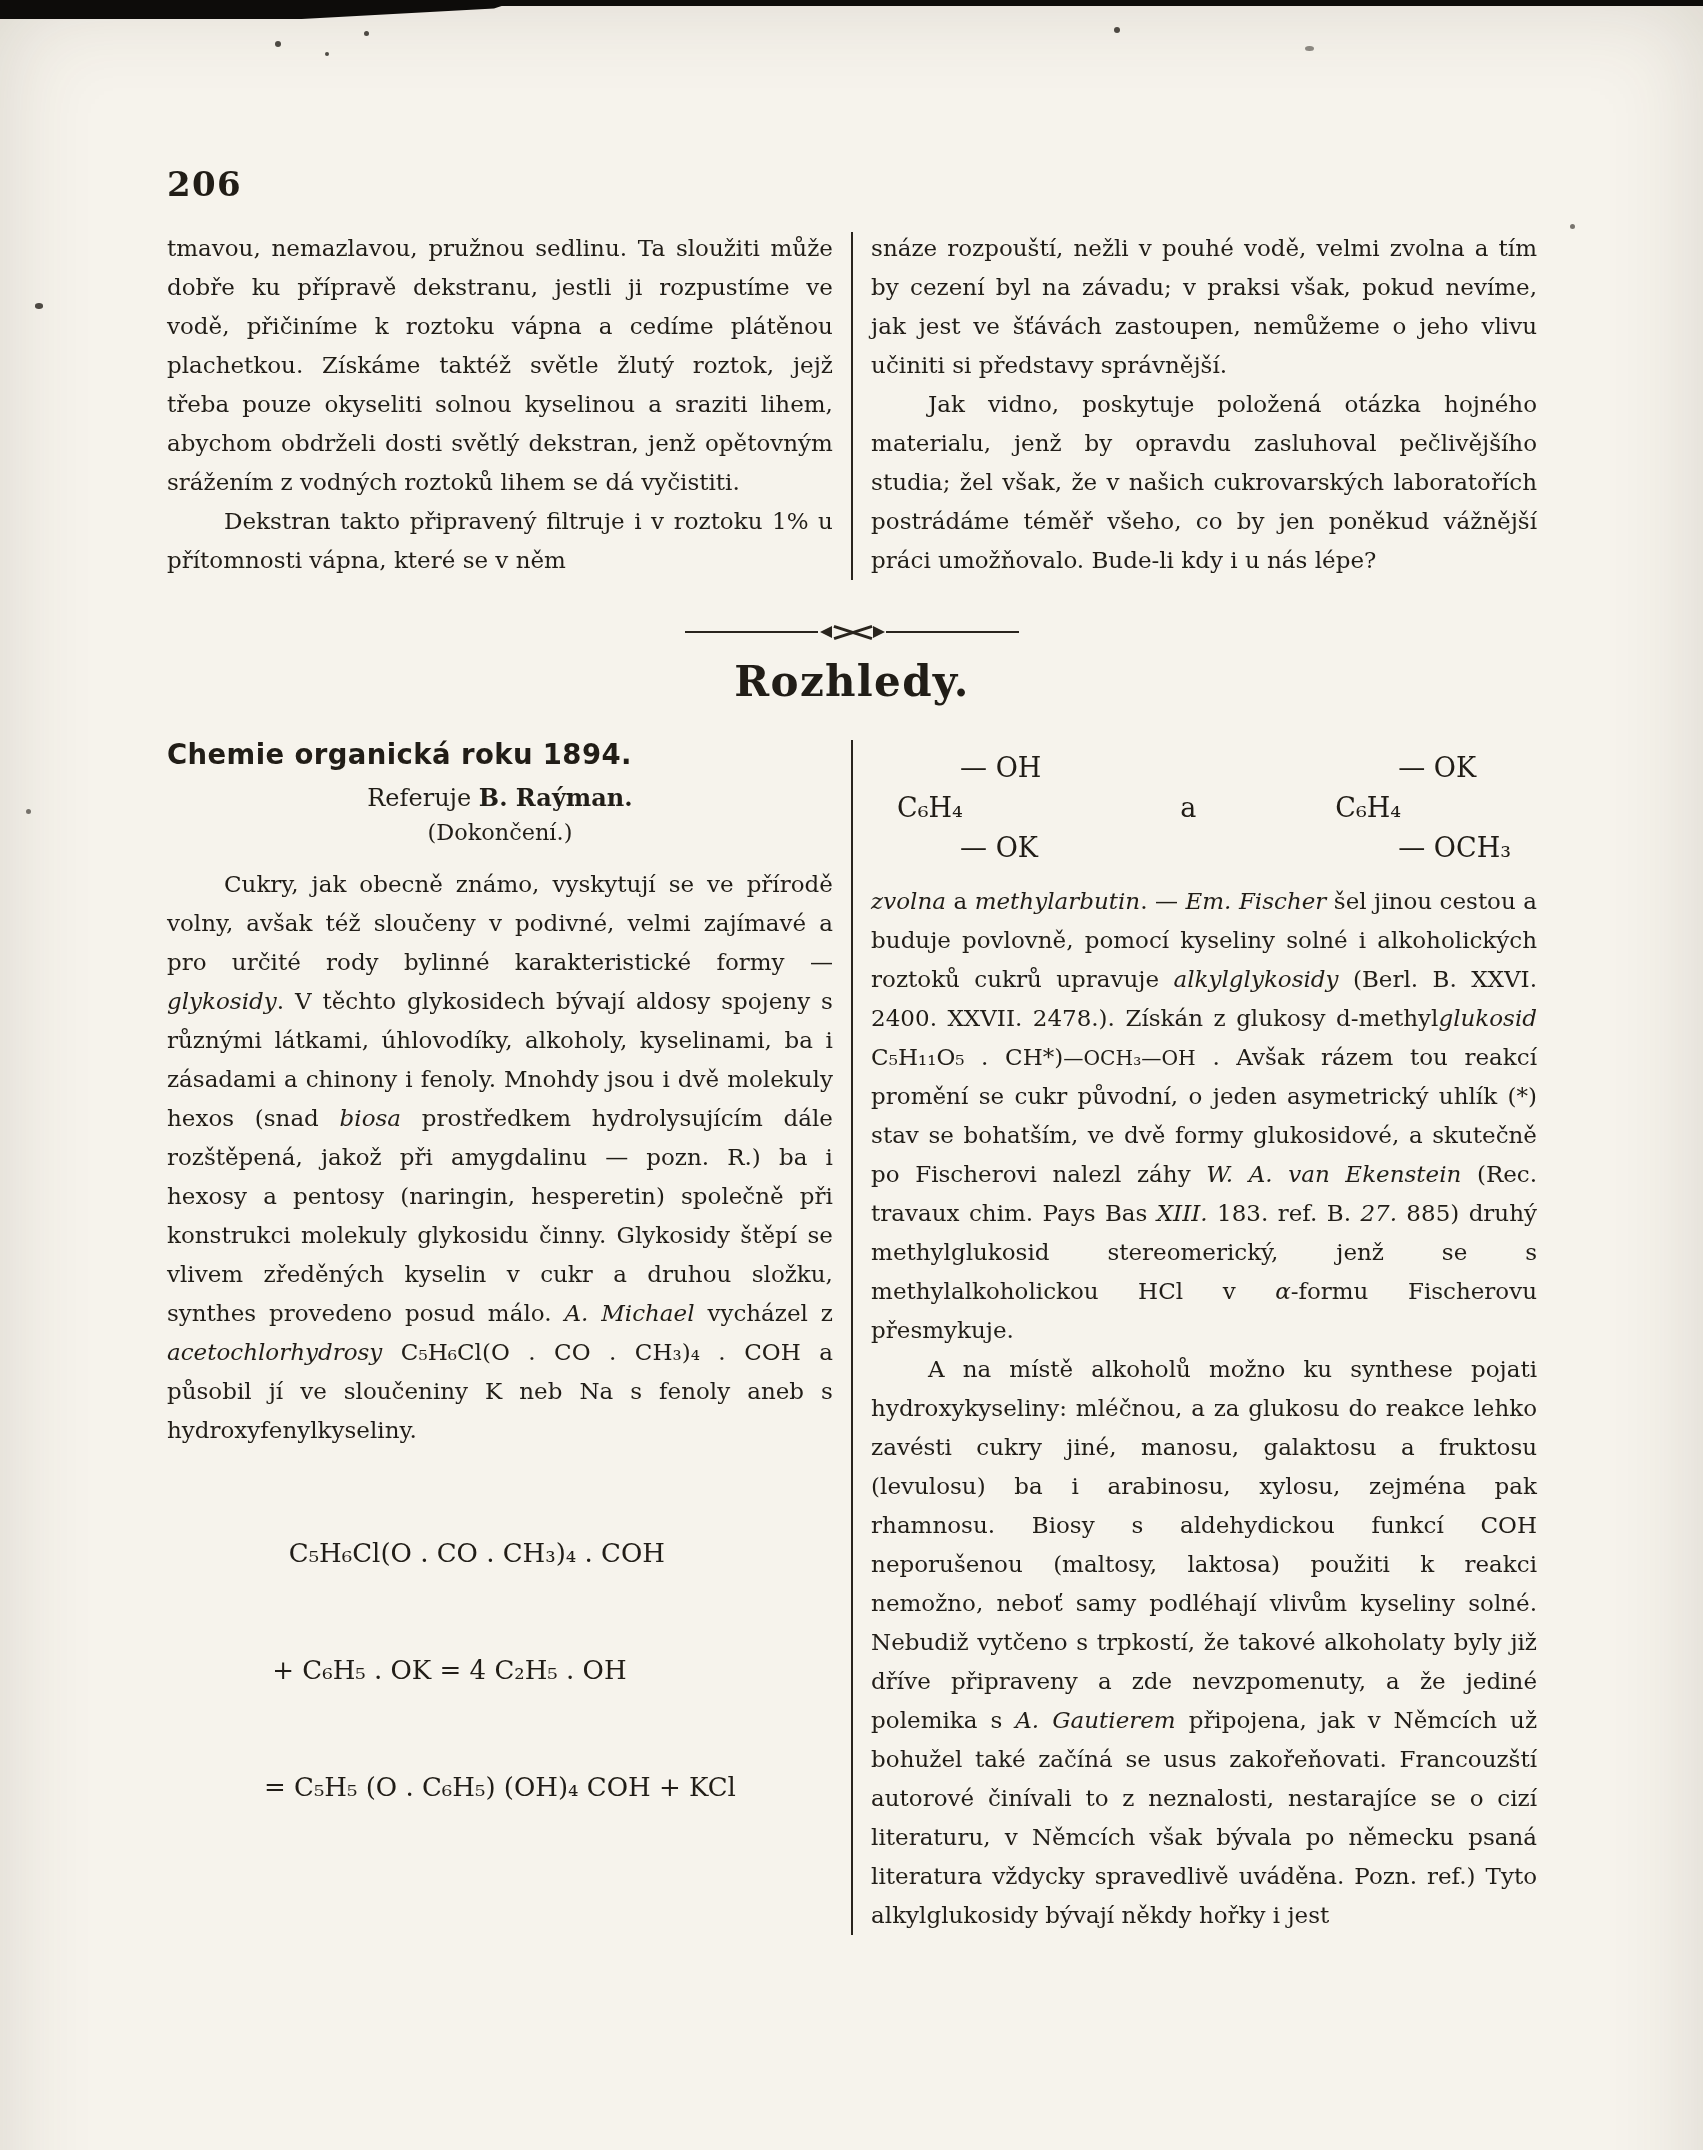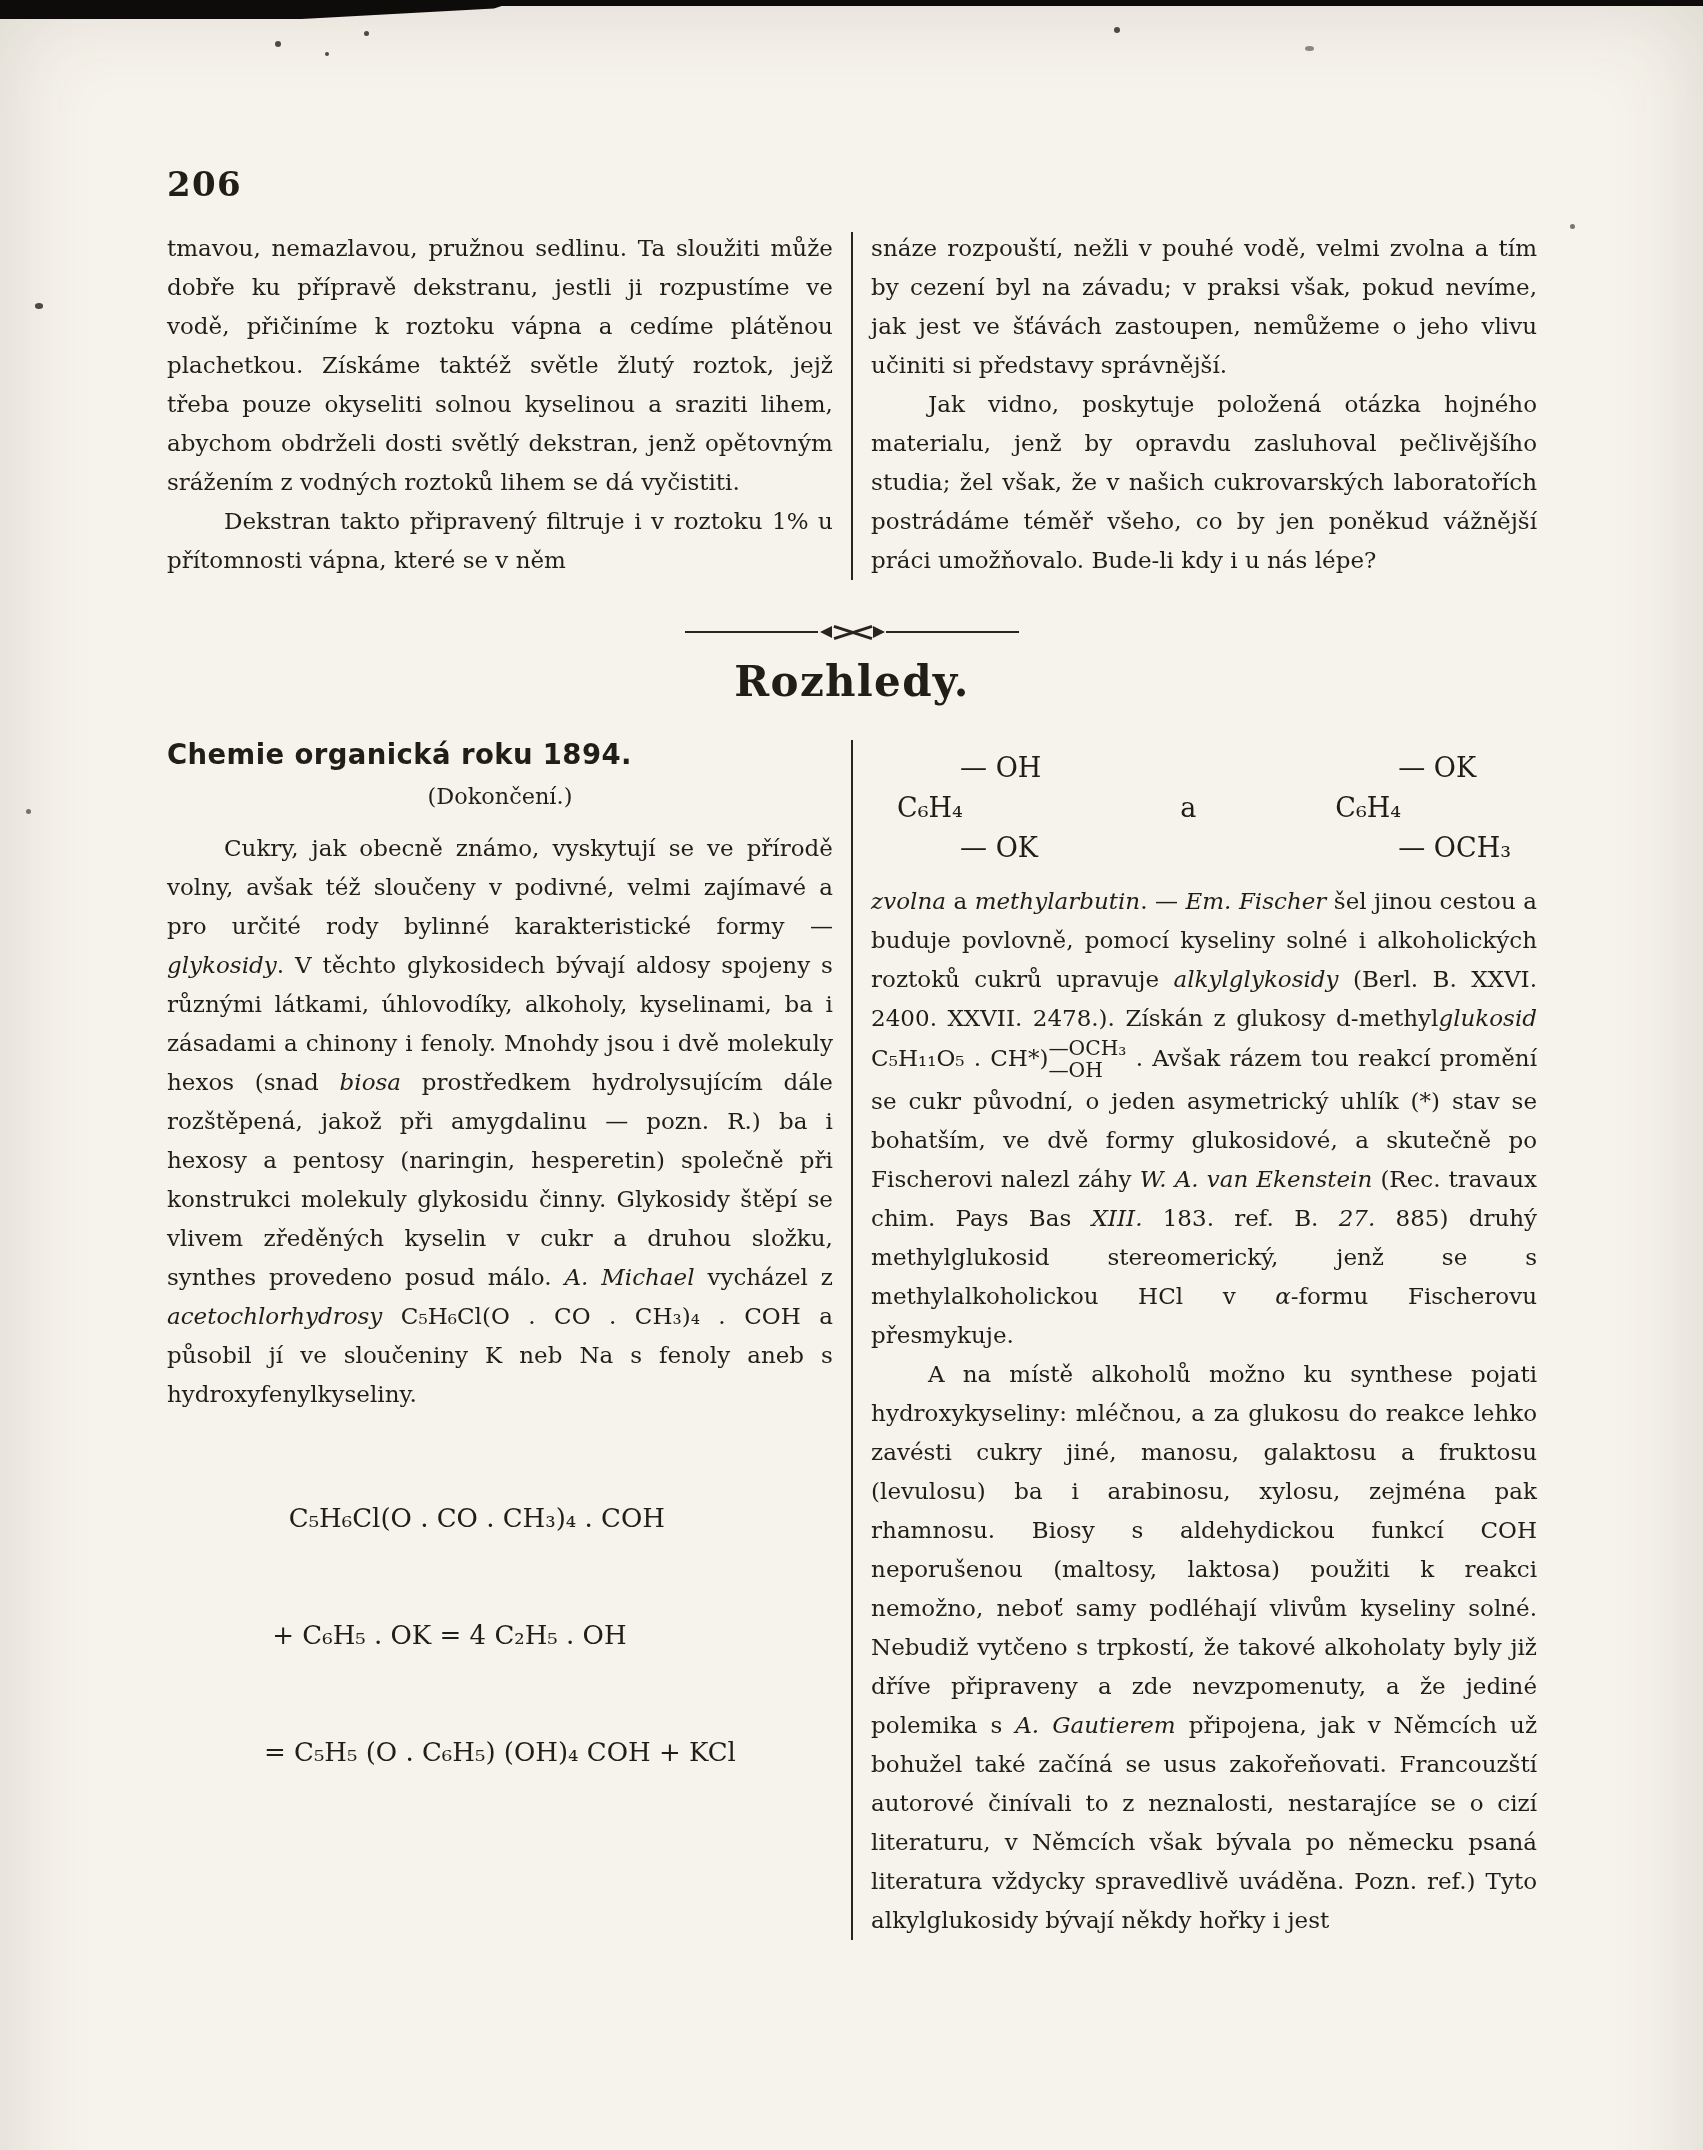--- a/index.html
+++ b/index.html
@@ -45,21 +45,21 @@
   .byline{font-size:24px;text-align:center;margin:0 0 6.9px}
   .subtitle{font-size:22.4px;text-align:center;margin:0 0 20px}
 
   .formula-block{white-space:pre;font-size:26px;line-height:39px;margin:6.9px auto 6.9px;width:fit-content}
 
   .structure{display:flex;justify-content:space-between;font-size:27px;line-height:40px;margin:3.4px 26px 9.5px}
   .structure.tight{margin-top:10px;margin-bottom:14.6px}
   .srow.ind{padding-left:63px}
   .smid{align-self:center;padding:0 8.6px}
 
-  .stack{display:inline-flex;flex-direction:column;vertical-align:middle;line-height:1.08;font-size:.88em}
+  .stack{display:inline-flex;flex-direction:row;vertical-align:middle;line-height:1.08;font-size:.88em}
 
   i{font-style:italic}
   b{font-weight:bold}
 </style>
 </head>
 <body>
 
 <div class="page">
 
   <div class="a-top"></div>
@@ -100,20 +100,21 @@
       </span>
       <span class="dline"></span>
     </div>
 
     <h1 class="rozhledy">Rozhledy.</h1>
 
     <section class="twocol article">
       <div class="col">
 
         <h2 class="art-title">Chemie organická roku 1894.</h2>
+        <div class="byline">Referuje <b>B. Raýman.</b></div>
         <div class="subtitle">(Dokončení.)</div>
 
         <p class="para">Cukry, jak obecně známo, vyskytují se ve přírodě volny, avšak též sloučeny v podivné, velmi zajímavé a pro určité rody bylinné karakteristické formy — <i>glykosidy</i>. V těchto glykosidech bývají aldosy spojeny s různými látkami, úhlovodíky, alkoholy, kyselinami, ba i zásadami a chinony i fenoly. Mnohdy jsou i dvě molekuly hexos (snad <i>biosa</i> prostředkem hydrolysujícím dále rozštěpená, jakož při amygdalinu — pozn. R.) ba i hexosy a pentosy (naringin, hesperetin) společně při konstrukci molekuly glykosidu činny. Glykosidy štěpí se vlivem zředěných kyselin v cukr a druhou složku, synthes provedeno posud málo. <i>A. Michael</i> vycházel z <i>acetochlorhydrosy</i> C₅H₆Cl(O . CO . CH₃)₄ . COH a působil jí ve sloučeniny K neb Na s fenoly aneb s hydroxyfenylkyseliny.</p>
 
         <div class="formula-block">
           <div>   C₅H₆Cl(O . CO . CH₃)₄ . COH</div>
           <div> + C₆H₅ . OK = 4 C₂H₅ . OH</div>
           <div>= C₅H₅ (O . C₆H₅) (OH)₄ COH + KCl</div>
           
         </div>

